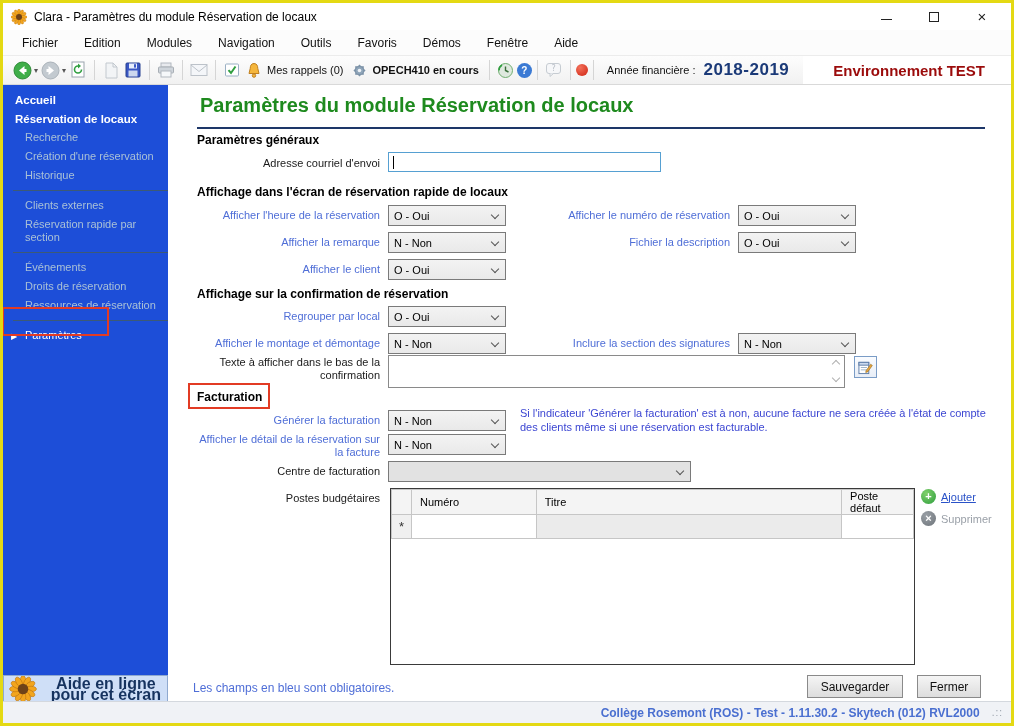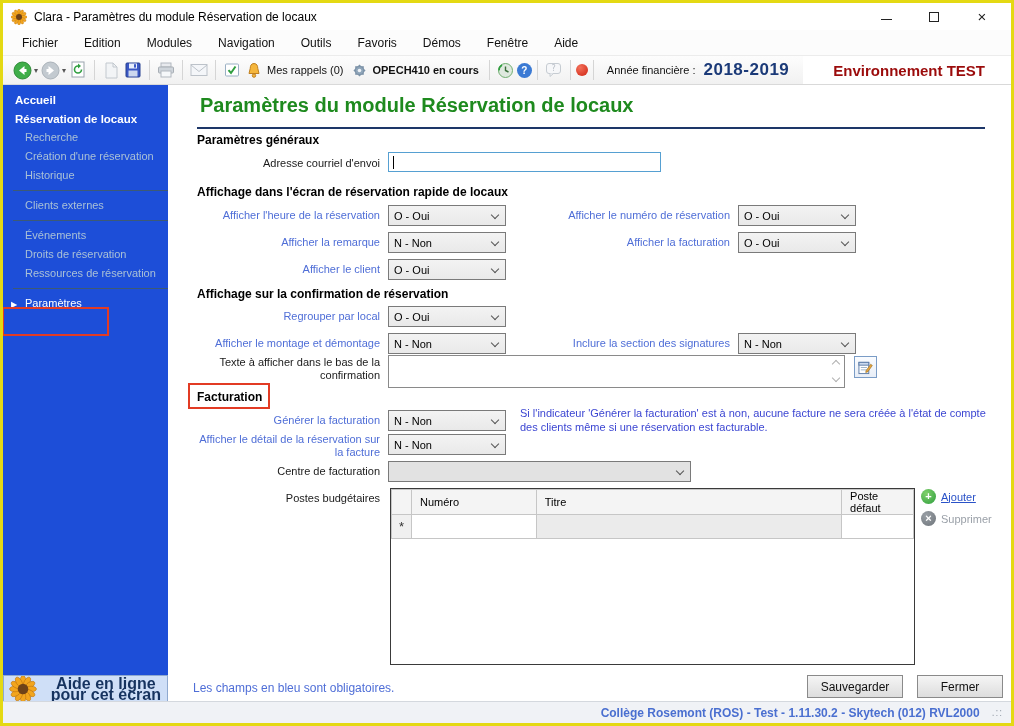--- a/index.html
+++ b/index.html
@@ -244,20 +244,21 @@
 
   <div class="sidebar">
     <div style="height:5px"></div>
     <div class="side-head">Accueil</div>
     <div class="side-head">Réservation de locaux</div>
     <div class="side-item">Recherche</div>
     <div class="side-item">Création d'une réservation</div>
     <div class="side-item">Historique</div>
     <div class="side-div"></div>
     <div class="side-item">Clients externes</div>
+    <div class="side-item">Réservation rapide par section</div>
     <div class="side-div"></div>
     <div class="side-item">Événements</div>
     <div class="side-item">Droits de réservation</div>
     <div class="side-item">Ressources de réservation</div>
     <div class="side-div"></div>
     <div class="side-item side-active">
       <span class="side-arrow">▶</span>
       <span>Paramètres</span>
     </div>
     <div class="helpbox">
@@ -309,21 +310,21 @@
   <div class="combo" style="left:738px; top:205px;">
       <span>O - Oui</span>
       <span class="chev"></span>
     </div>
 
   <div class="lbl lbl-blue" style="left:197px; top:236px; width:183px;">Afficher la remarque</div>
   <div class="combo" style="left:388px; top:232px;">
       <span>N - Non</span>
       <span class="chev"></span>
     </div>
-  <div class="lbl lbl-blue" style="left:520px; top:236px; width:210px;">Afficher la facturation</div>
+  <div class="lbl lbl-blue" style="left:520px; top:236px; width:210px;">Fichier la description</div>
   <div class="combo" style="left:738px; top:232px;">
       <span>O - Oui</span>
       <span class="chev"></span>
     </div>
 
   <div class="lbl lbl-blue" style="left:197px; top:263px; width:183px;">Afficher le client</div>
   <div class="combo" style="left:388px; top:259px;">
       <span>O - Oui</span>
       <span class="chev"></span>
     </div>
@@ -410,21 +411,21 @@
     <span class="circle-ic plus-green">+</span>
     <span class="link-blue">Ajouter</span>
   </div>
   <div class="link-action" style="left:921px; top:511px;">
     <span class="circle-ic x-gray">×</span>
     <span class="link-gray">Supprimer</span>
   </div>
 
   <div class="footer-note">Les champs en bleu sont obligatoires.</div>
   <div class="btn" style="left:807px; top:675px; width:96px;">Sauvegarder</div>
-  <div class="btn" style="left:917px; top:675px; width:86px;">Fermer</div>
+  <div class="btn" style="left:917px; top:675px; width:64px;">Fermer</div>
 
   <div class="statusbar">
     <span class="status-text">Collège Rosemont (ROS) - Test - 1.11.30.2 - Skytech (012) RVL2000</span>
     <span class="grip">.::</span>
   </div>
 
   <div class="win-border"></div>
 </div>
 
 </body></html>

